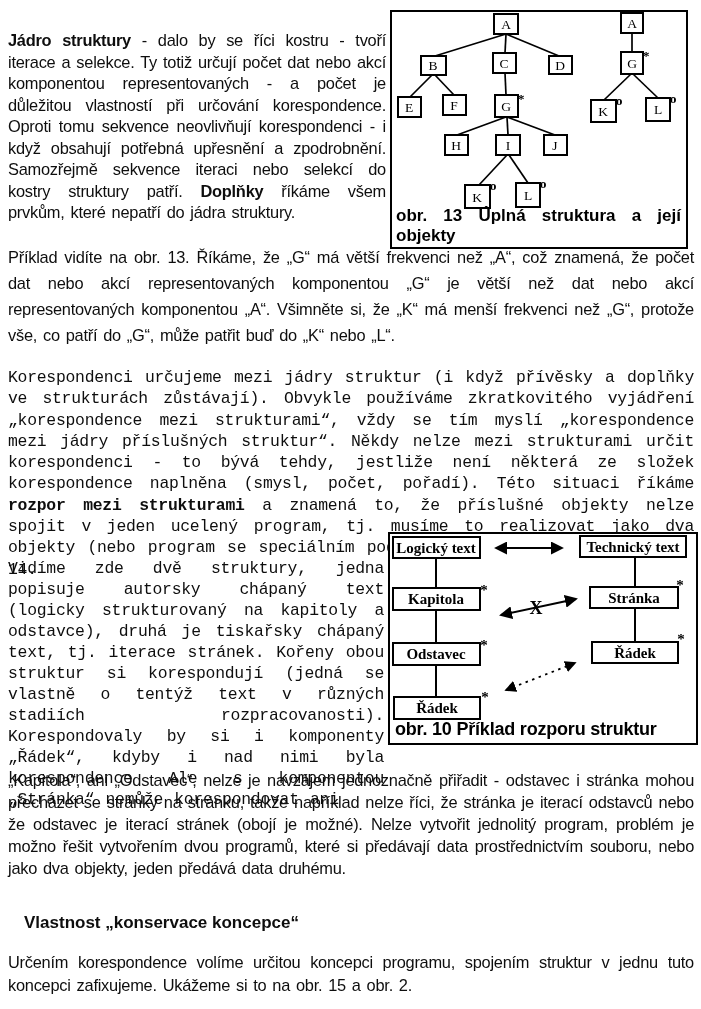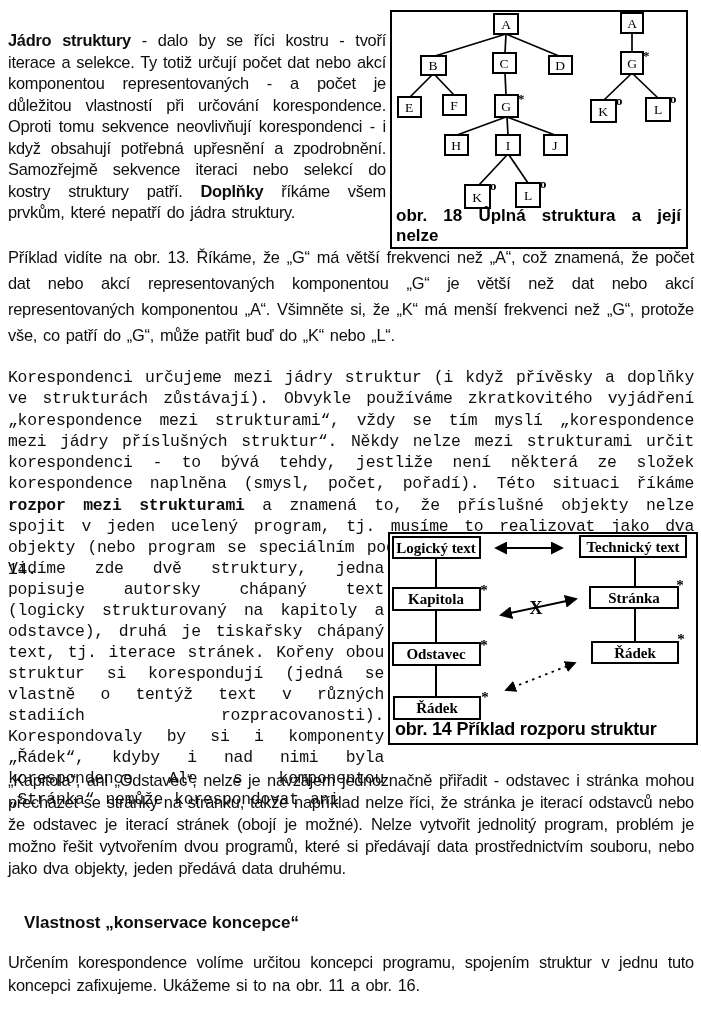--- a/index.html
+++ b/index.html
@@ -178,22 +178,22 @@
         <text x="211" y="104">K</text>
       <text class="mark-o" x="227" y="93">o</text>
     </g>
     <g class="node">
       <rect x="254" y="86" width="24" height="23"></rect>
         <text x="266" y="102">L</text>
       <text class="mark-o" x="281" y="91">o</text>
     </g>
   </svg>
   <figcaption class="fig13-caption">
-    <div class="cap-justify">obr. 18 Úplná struktura a její</div>
-    <div>nelze</div>
+    <div class="cap-justify">obr. 13 Úplná struktura a její</div>
+    <div>objekty</div>
   </figcaption>
 </figure>
 
 <p class="para lh-b" style="left:8px; top:244px; width:686px;">Příklad vidíte na obr. 13. Říkáme, že „G“ má větší frekvenci než „A“, což znamená, že počet dat nebo akcí representovaných komponentou „G“ je větší než dat nebo akcí representovaných komponentou „A“. Všimněte si, že „K“ má menší frekvenci než „G“, protože vše, co patří do „G“, může patřit buď do „K“ nebo „L“.</p>
 
 <p class="para lh-c" style="left:8px; top:367px; width:686px;"><span>Korespondenci určujeme mezi jádry struktur (i když přívěsky a doplňky ve strukturách zůstávají). Obvykle používáme zkratkovitého vyjádření „korespondence mezi strukturami“, vždy se tím myslí „korespondence mezi jádry příslušných struktur“. Někdy nelze mezi strukturami určit korespondenci - to bývá tehdy, jestliže není některá ze složek korespondence naplněna (smysl, počet, pořadí). Této situaci říkáme </span><span class="bold">rozpor mezi strukturami</span><span> a znamená to, že příslušné objekty nelze spojit v jeden ucelený program, tj. musíme to realizovat jako dva objekty (nebo program se speciálním podprogramem). Příklad je na obr. 14.</span></p>
 
 <p class="para lh-d" style="left:8px; top:558px; width:376px;">Vidíme zde dvě struktury, jedna popisuje autorsky chápaný text (logicky strukturovaný na kapitoly a odstavce), druhá je tiskařsky chápaný text, tj. iterace stránek. Kořeny obou struktur si korespondují (jedná se vlastně o tentýž text v různých stadiích rozpracovanosti). Korespondovaly by si i komponenty „Řádek“, kdyby i nad nimi byla korespondence Ale s komponentou „Stránka“ nemůže korespondovat ani</p>
 
 <figure class="fig" style="left:388px; top:532px; width:310px; height:213px;">
@@ -244,20 +244,20 @@
       <rect x="202" y="108" width="86" height="21"></rect>
         <text x="245" y="124">Řádek</text>
       <text class="mark-ast" x="291" y="110">*</text>
     </g>
     <g class="fbox">
       <rect x="4" y="163" width="86" height="22"></rect>
         <text x="47" y="179">Řádek</text>
       <text class="mark-ast" x="95" y="168">*</text>
     </g>
   </svg>
-  <figcaption class="fig14-caption">obr. 14 Příklad rozporu struktur</figcaption>
+  <figcaption class="fig14-caption">obr. 10 Příklad rozporu struktur</figcaption>
 </figure>
 
 <p class="para lh-e" style="left:8px; top:769px; width:686px;">„Kapitola“, ani „Odstavec“, nelze je navzájem jednoznačně přiřadit - odstavec i stránka mohou přecházet se stránky na stránku, takže například nelze říci, že stránka je iterací odstavců nebo že odstavec je iterací stránek (obojí je možné). Nelze vytvořit jednolitý program, problém je možno řešit vytvořením dvou programů, které si předávají data prostřednictvím souboru, nebo jako dva objekty, jeden předává data druhému.</p>
 
 <h3 class="heading" style="left:24px; top:913px;">Vlastnost „konservace koncepce“</h3>
 
-<p class="para lh-f" style="left:8px; top:951px; width:686px;">Určením korespondence volíme určitou koncepci programu, spojením struktur v jednu tuto koncepci zafixujeme. Ukážeme si to na obr. 11 a obr. 16.</p>
+<p class="para lh-f" style="left:8px; top:951px; width:686px;">Určením korespondence volíme určitou koncepci programu, spojením struktur v jednu tuto koncepci zafixujeme. Ukážeme si to na obr. 15 a obr. 2.</p>
 
 </body></html>

